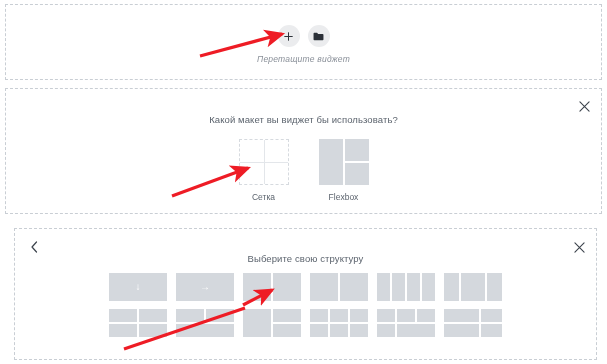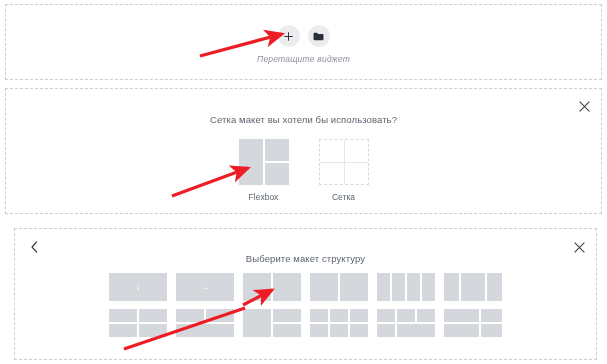--- a/index.html
+++ b/index.html
@@ -250,45 +250,45 @@
             <path d="M0.5 1.6 A0.9 0.9 0 0 1 1.4 0.7 L4.4 0.7 L5.6 2.2 L10.6 2.2 A0.9 0.9 0 0 1 11.5 3.1 L11.5 8.3 A0.9 0.9 0 0 1 10.6 9.2 L1.4 9.2 A0.9 0.9 0 0 1 0.5 8.3 Z" fill="#2b3038"></path>
           </svg>
         </span>
       </div>
     </div>
     <div class="drag-hint">Перетащите виджет</div>
   </div>
 </div>
 
 <div class="panel" id="panel-layout">
-  <div class="panel-title" id="layout-title">Сетка макет вы хотели бы использовать?</div>
+  <div class="panel-title" id="layout-title">Какой макет вы виджет бы использовать?</div>
 
   <div class="icon-btn" id="layout-close">
     <span>
       <svg width="11" height="11" viewBox="0 0 12 12" aria-hidden="true">
         <path d="M1 1 L11 11 M11 1 L1 11" stroke="#3c434c" stroke-width="1.2" stroke-linecap="round"></path>
       </svg>
     </span>
   </div>
 
   <div class="layout-choices">
     <div class="layout-choice">
+      <div class="grid-icon">
+        <div class="vline"></div>
+        <div class="hline"></div>
+      </div>
+      <div class="cap">Сетка</div>
+    </div>
+    <div class="layout-choice">
       <div class="flexbox-icon">
         <i class="tall"></i>
           <i></i>
           <i></i>
       </div>
       <div class="cap">Flexbox</div>
-    </div>
-    <div class="layout-choice">
-      <div class="grid-icon">
-        <div class="vline"></div>
-        <div class="hline"></div>
-      </div>
-      <div class="cap">Сетка</div>
     </div>
   </div>
 </div>
 
 <div class="panel" id="panel-structure">
   <div class="icon-btn" id="structure-back">
     <span>
       <svg width="9" height="12" viewBox="0 0 9 12" aria-hidden="true">
         <path d="M6.5 1 L2 6 L6.5 11" stroke="#3c434c" stroke-width="1.2" fill="none" stroke-linecap="round" stroke-linejoin="round"></path>
       </svg>
@@ -296,21 +296,21 @@
   </div>
 
   <div class="icon-btn" id="structure-close">
     <span>
       <svg width="11" height="11" viewBox="0 0 12 12" aria-hidden="true">
         <path d="M1 1 L11 11 M11 1 L1 11" stroke="#3c434c" stroke-width="1.2" stroke-linecap="round"></path>
       </svg>
     </span>
   </div>
 
-  <div class="panel-title" id="structure-title">Выберите макет структуру</div>
+  <div class="panel-title" id="structure-title">Выберите свою структуру</div>
 
   <div class="struct-rows">
     <div class="struct-row">
       <div class="struct-tile t-single">
         <b></b>
         <span class="arrow-glyph">↓</span>
       </div>
       <div class="struct-tile t-single">
         <b></b>
         <span class="arrow-glyph">→</span>

